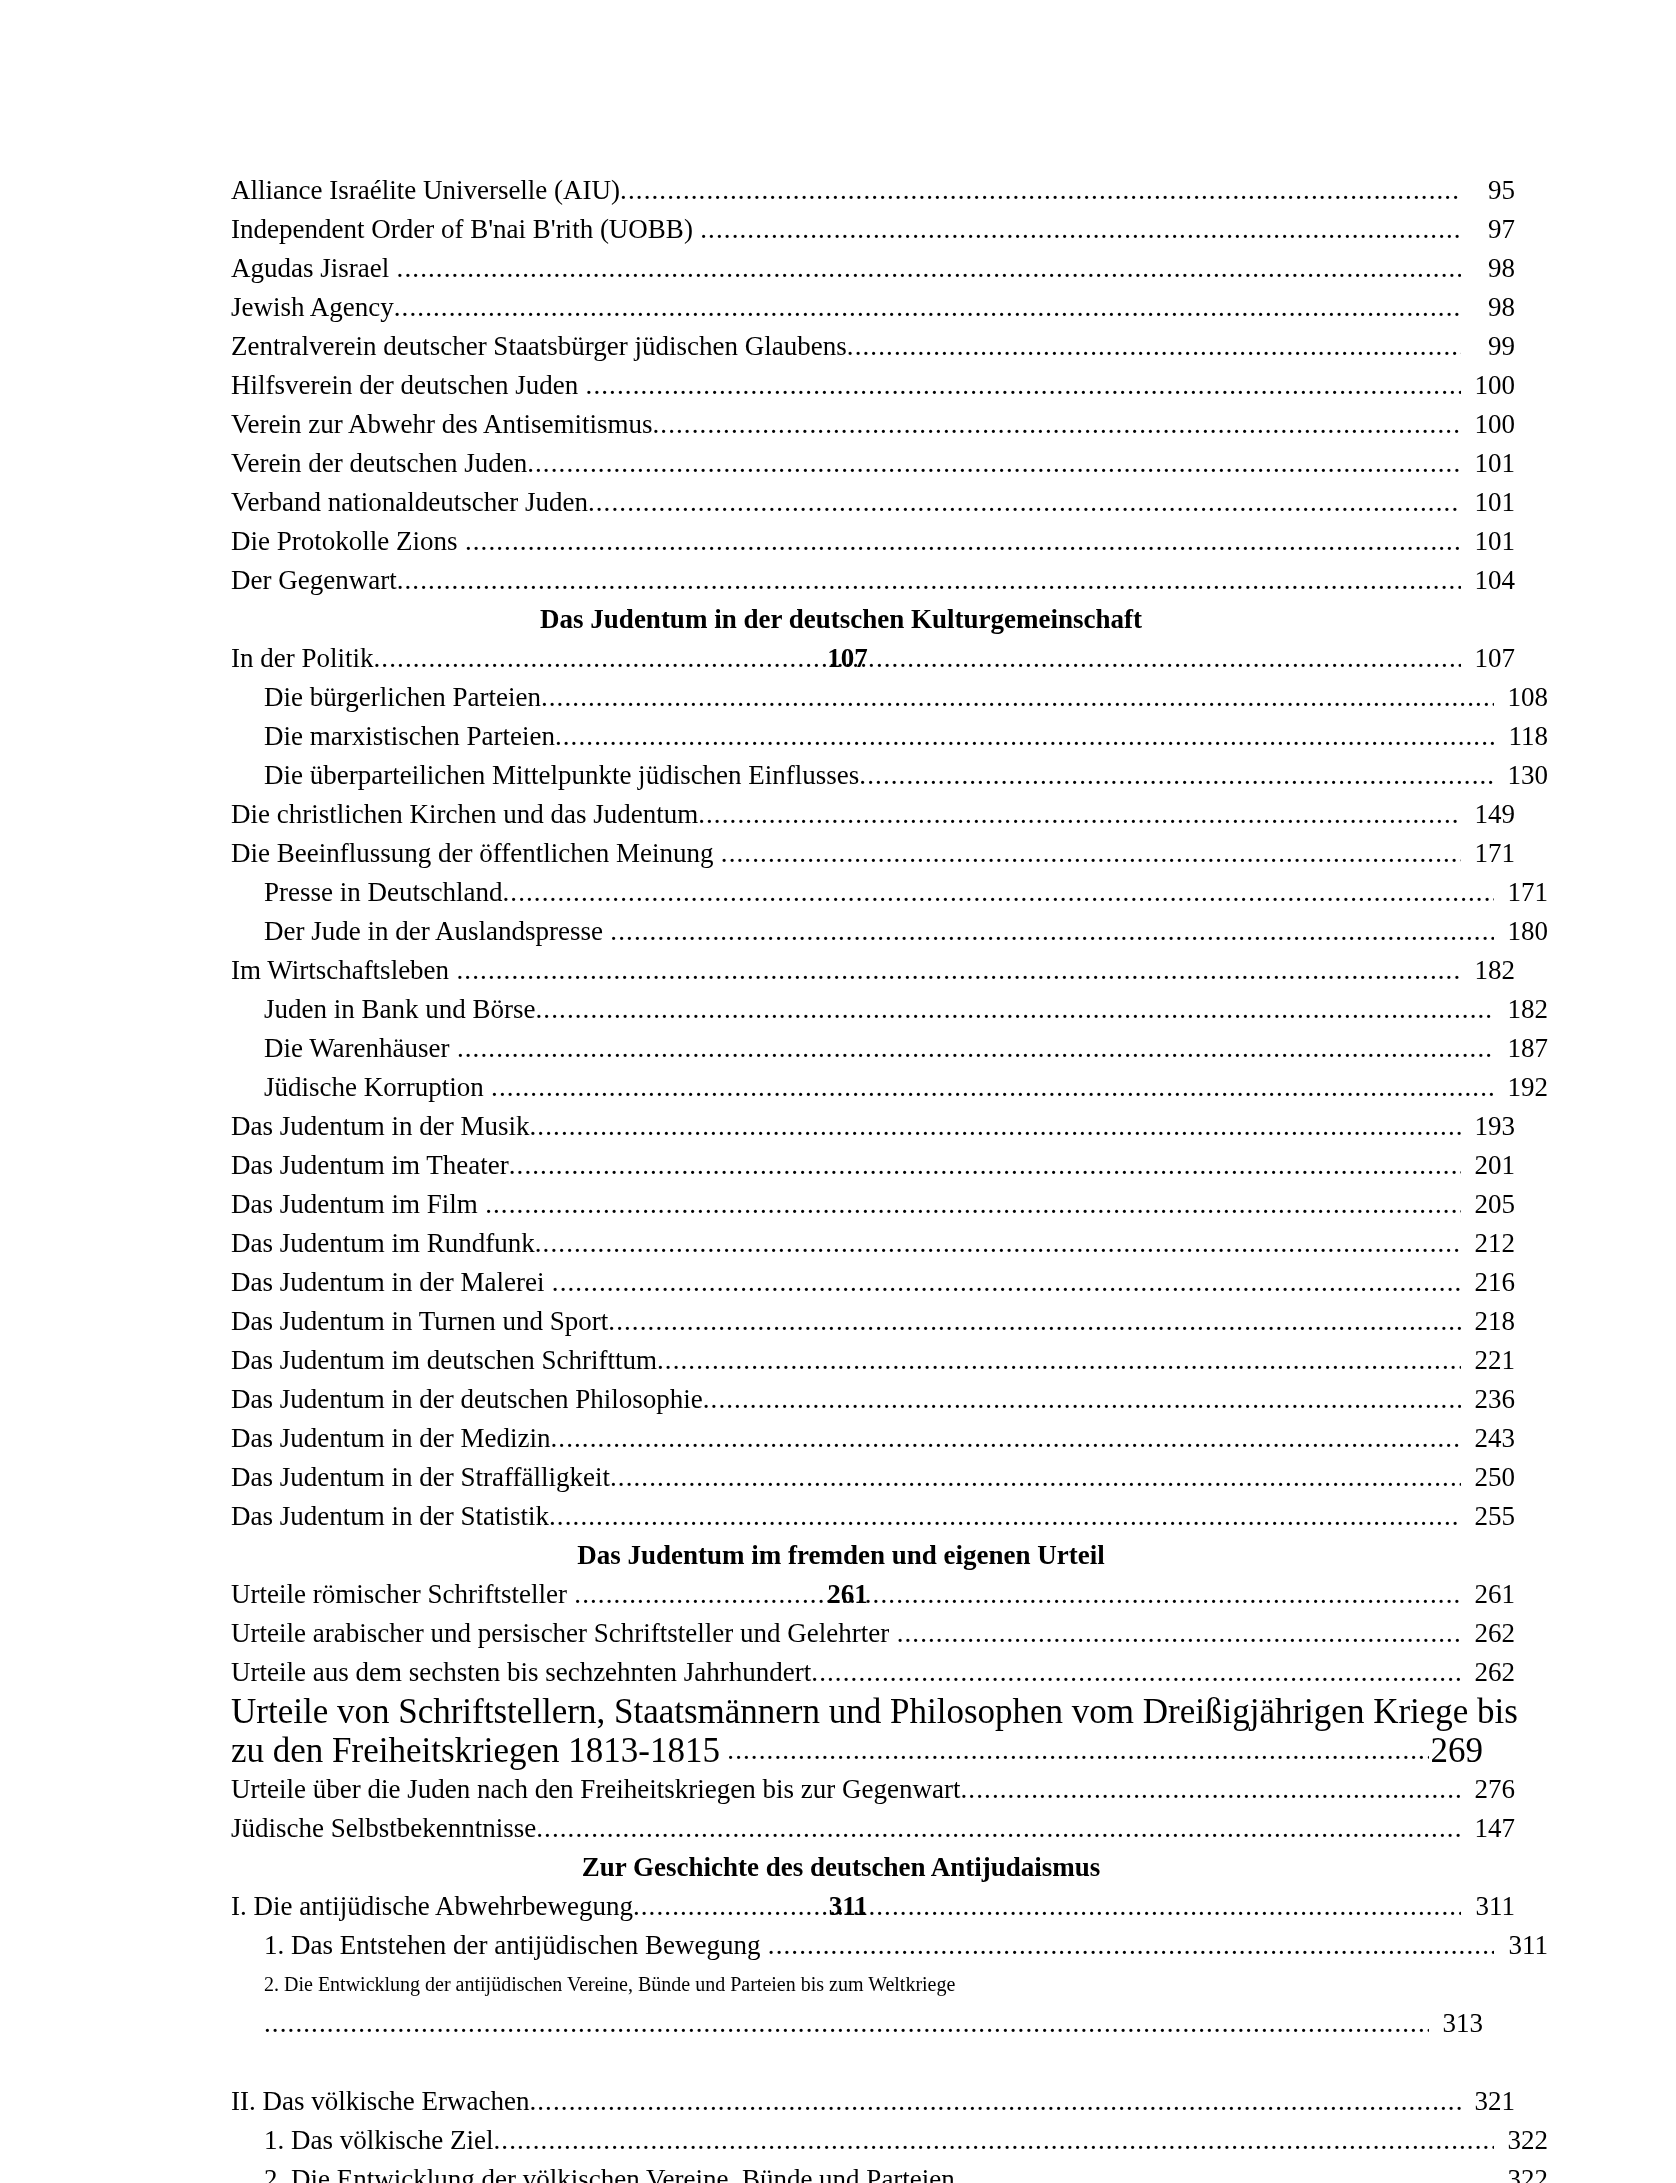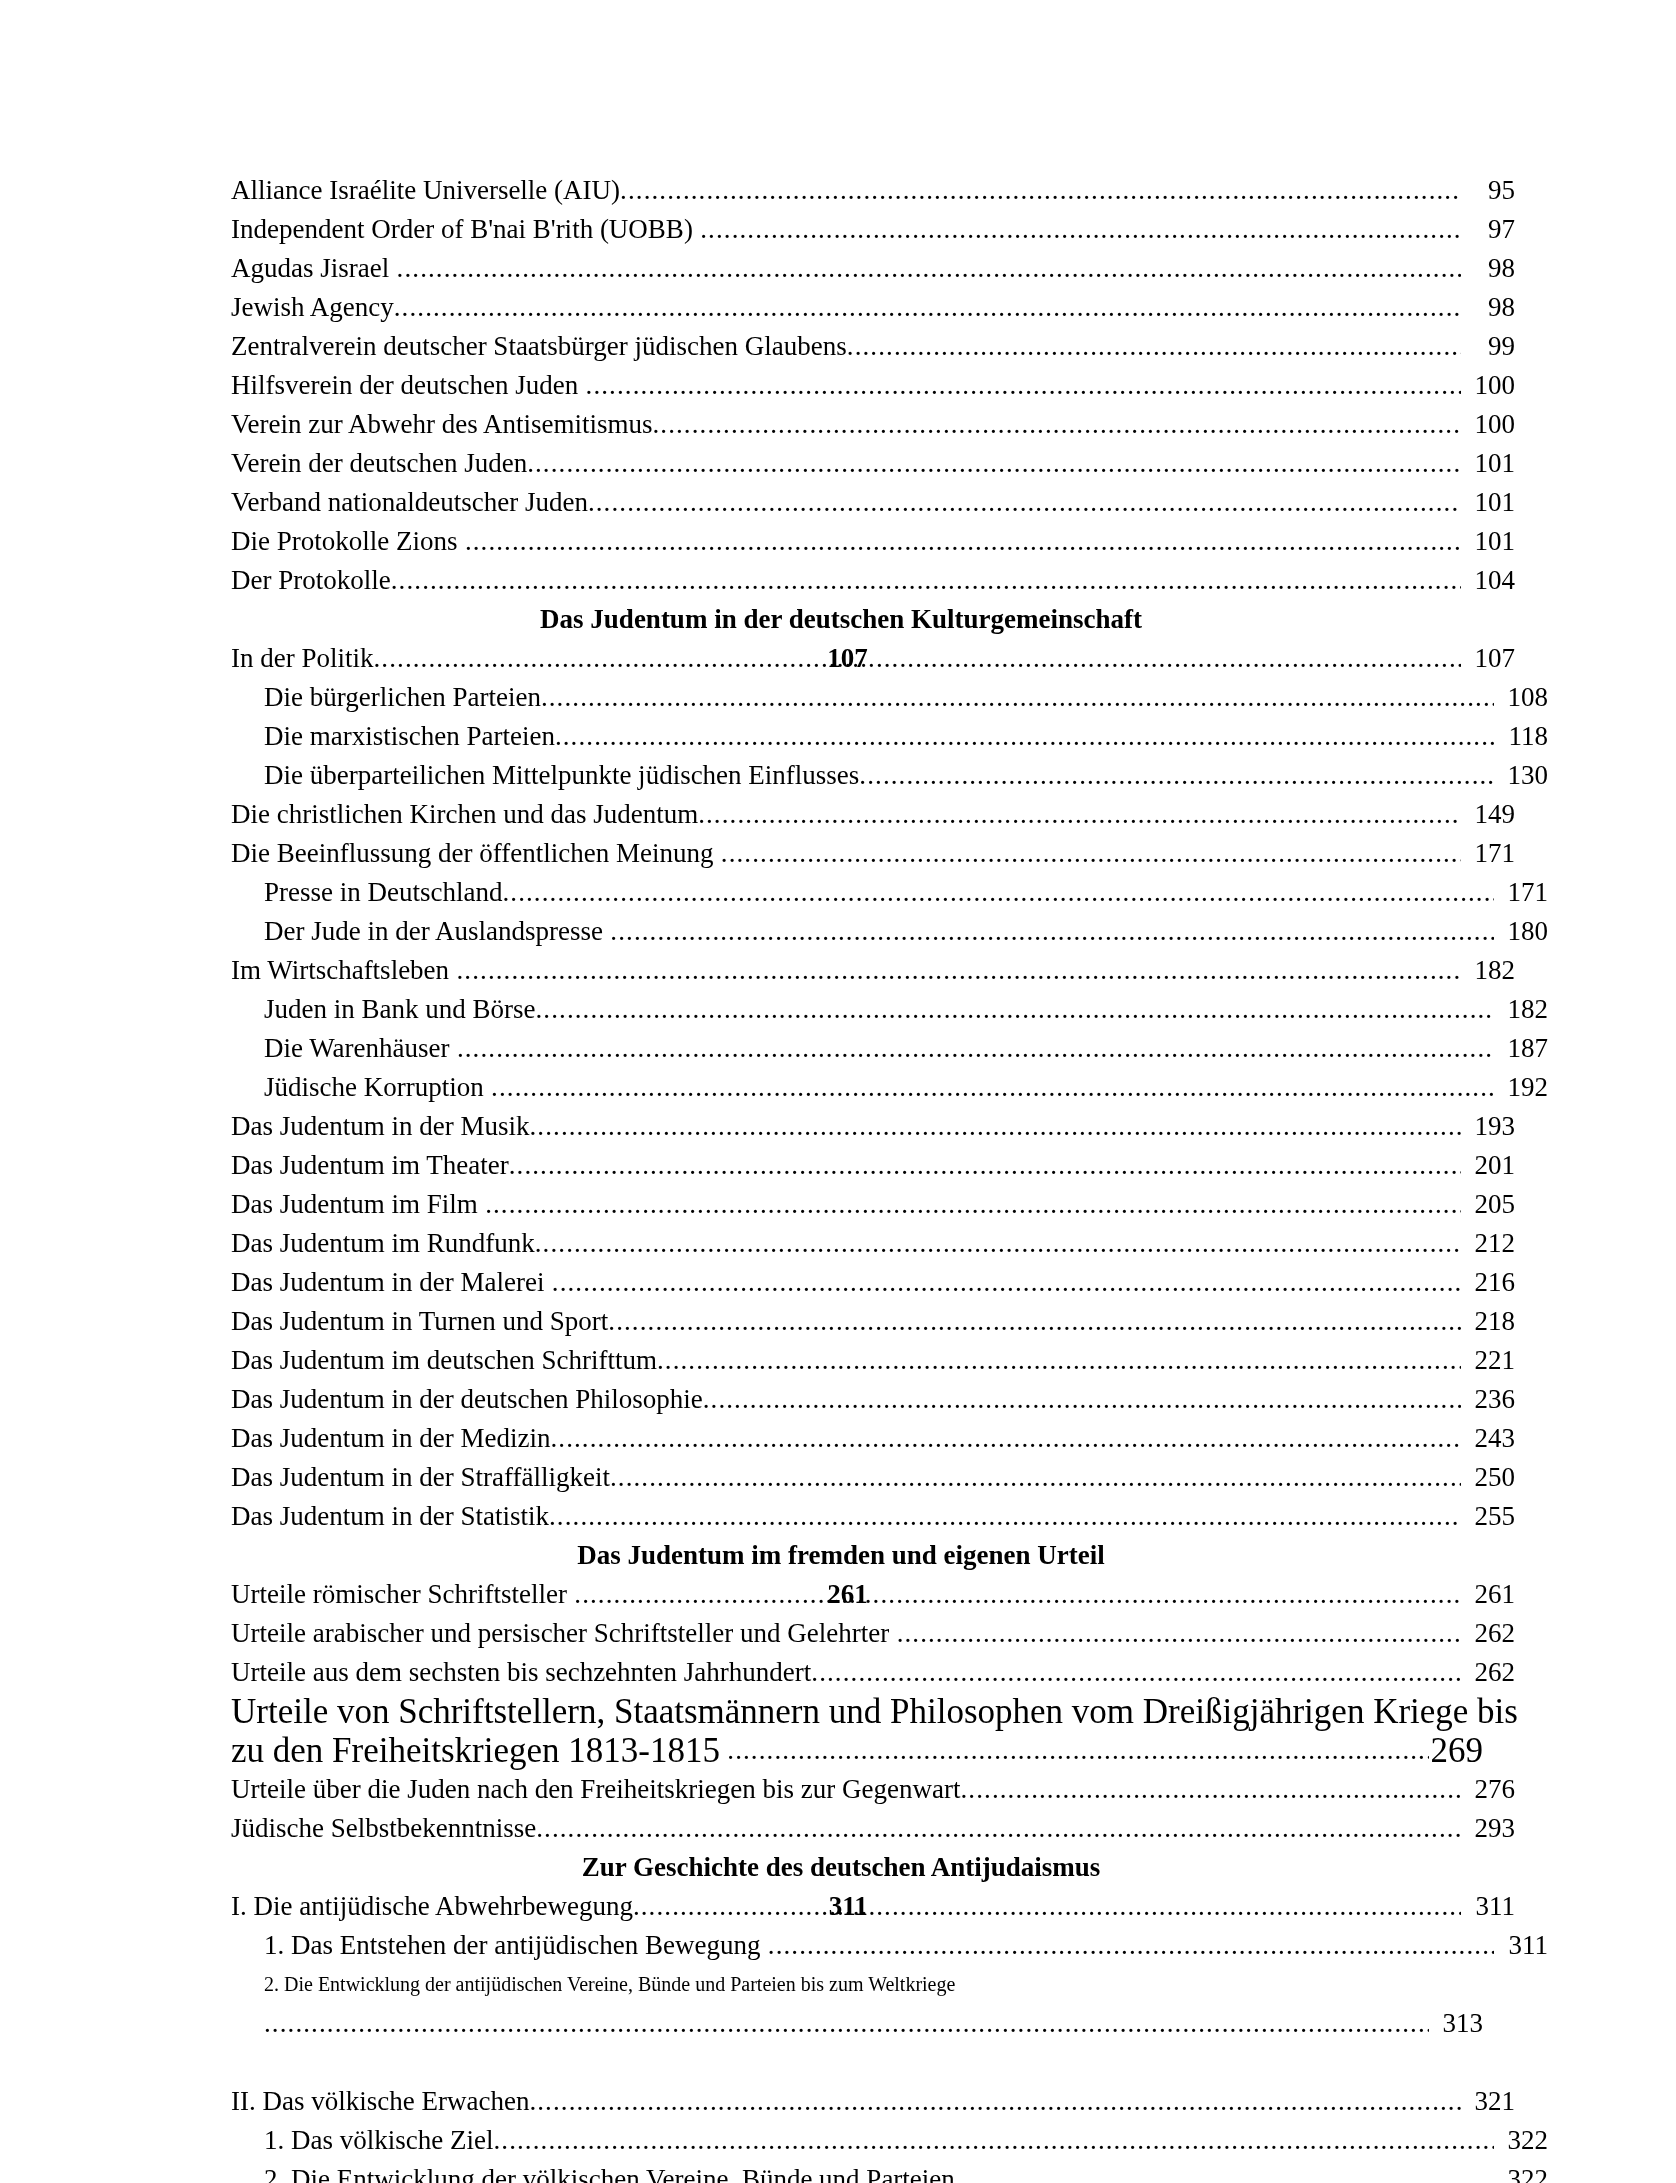--- a/index.html
+++ b/index.html
@@ -176,21 +176,21 @@
         <span class="title">Verband nationaldeutscher Juden</span>
         <span class="leaders"></span>
         <span class="pageno">101</span>
       </div>
       <div class="toc-row lvl1">
         <span class="title gap">Die Protokolle Zions</span>
         <span class="leaders"></span>
         <span class="pageno">101</span>
       </div>
       <div class="toc-row lvl1">
-        <span class="title">Der Protokolle</span>
+        <span class="title">Der Gegenwart</span>
         <span class="leaders"></span>
         <span class="pageno">104</span>
       </div>
       <div class="toc-row lvl0 bold">
         <span class="title">Das Judentum in der deutschen Kulturgemeinschaft</span>
         <span class="leaders"></span>
         <span class="pageno">107</span>
       </div>
       <div class="toc-row lvl1">
         <span class="title">In der Politik</span>
@@ -336,21 +336,21 @@
         </span>
       </div>
       <div class="toc-row lvl1">
         <span class="title">Urteile über die Juden nach den Freiheitskriegen bis zur Gegenwart</span>
         <span class="leaders"></span>
         <span class="pageno">276</span>
       </div>
       <div class="toc-row lvl1">
         <span class="title">Jüdische Selbstbekenntnisse</span>
         <span class="leaders"></span>
-        <span class="pageno">293</span>
+        <span class="pageno">147</span>
       </div>
       <div class="toc-row lvl0 bold">
         <span class="title">Zur Geschichte des deutschen Antijudaismus</span>
         <span class="leaders"></span>
         <span class="pageno">311</span>
       </div>
       <div class="toc-row lvl1">
         <span class="title">I. Die antijüdische Abwehrbewegung</span>
         <span class="leaders"></span>
         <span class="pageno">311</span>

